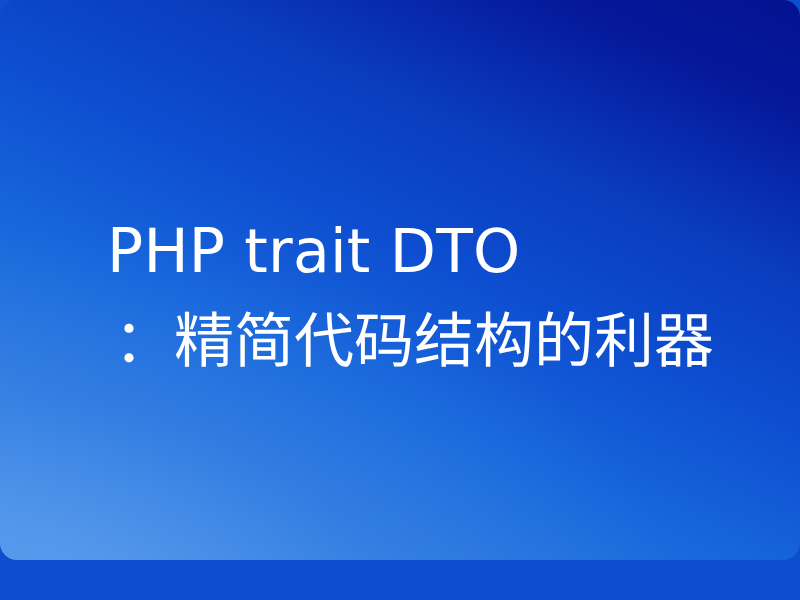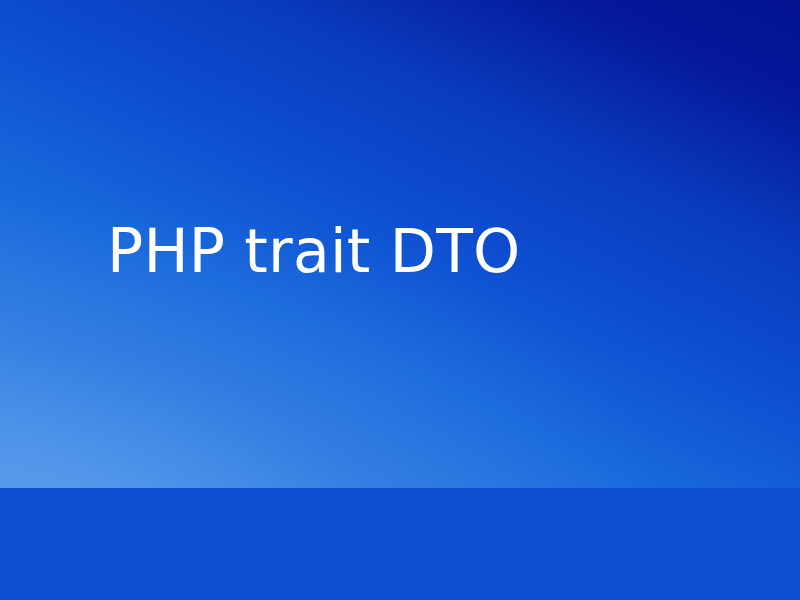--- a/index.html
+++ b/index.html
@@ -8,35 +8,36 @@
     padding: 0;
     width: 800px;
     height: 600px;
     overflow: hidden;
     background: #0d4ed0;
   }
 
   #banner {
     position: relative;
     width: 800px;
-    height: 488px;
+    height: 560px;
     overflow: hidden;
     
     background-color: #0d4ed0;
     background-image: linear-gradient(
         205deg,
         #04128f 0%,
         #05189b 12%,
         #0a3cbe 30%,
         #0d4ed0 46%,
         #1868dc 64%,
         #2d7ae0 80%,
         #4890e8 94%,
         #4f95ea 100%
     );
+    border-radius: 17px;
   }
 
   
   #banner::after {
     content: "";
     position: absolute;
     inset: 0;
     pointer-events: none;
     background-image: radial-gradient(
         120% 95% at 4% 104%,
@@ -73,14 +74,15 @@
     padding-left: 14px;
     letter-spacing: 0;
   }
 </style>
 </head>
 <body>
 
 <div id="banner">
   <div id="headline-block">
     <div class="headline-line line-primary">PHP trait DTO</div>
+    <div class="headline-line line-secondary">：精简代码结构的利器</div>
   </div>
 </div>
 
 </body></html>

